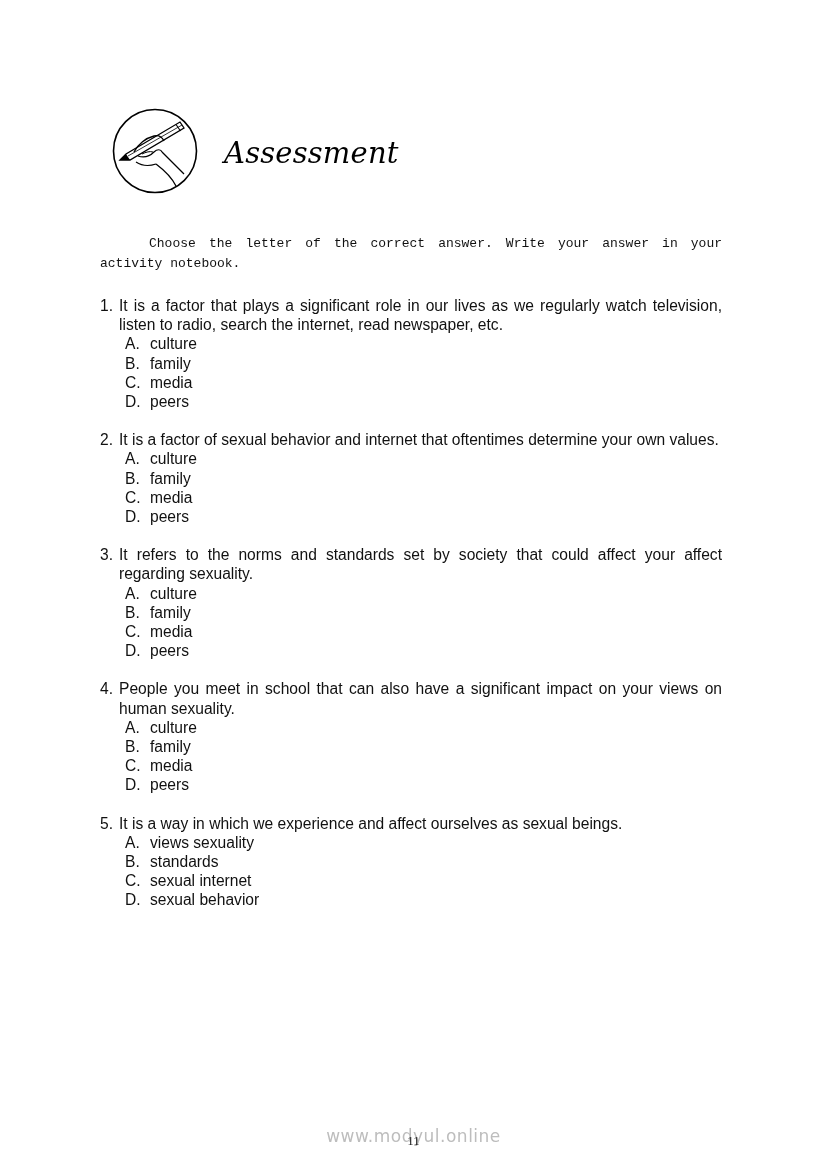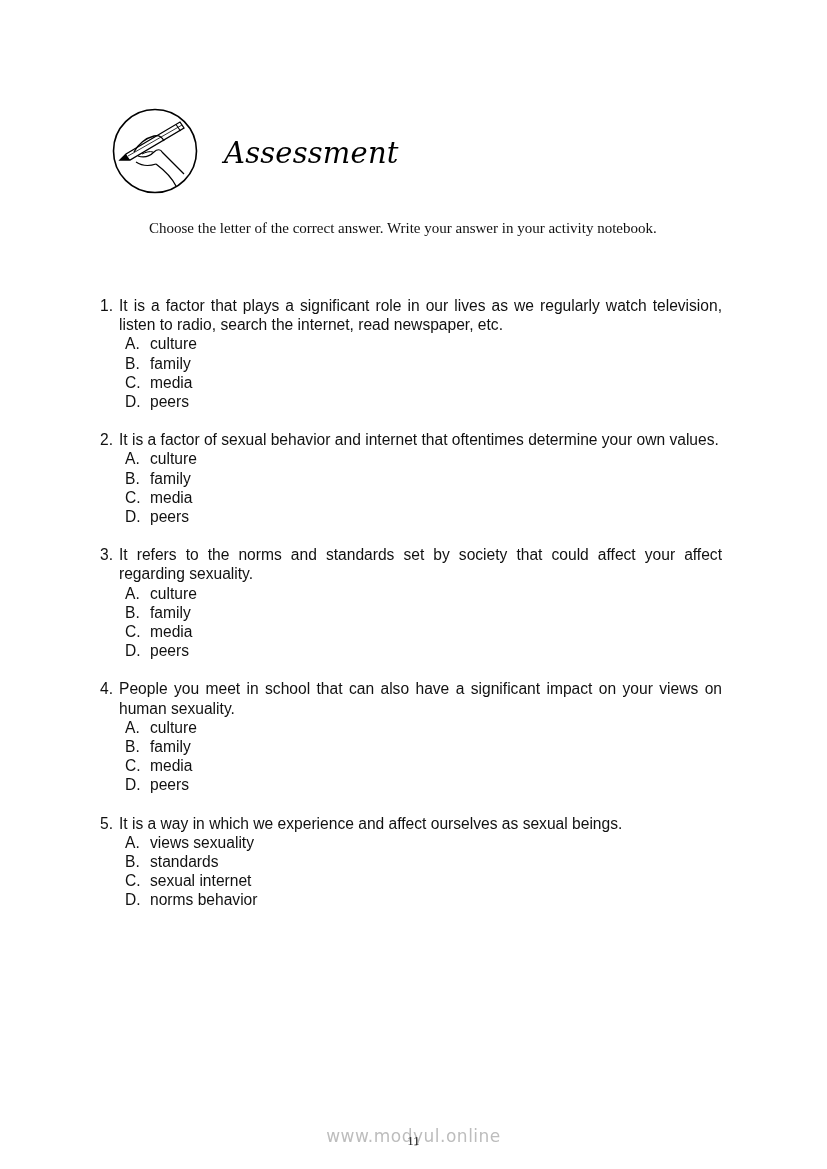--- a/index.html
+++ b/index.html
@@ -1,21 +1,21 @@
 <!DOCTYPE html>
 <html><head>
   <meta charset="utf-8">
   <style>
     html, body { margin: 0; padding: 0; background: #ffffff; }
     body { width: 827px; height: 1169px; position: relative; overflow: hidden; color: #111; }
     .page { position: absolute; left: 0; top: 0; width: 827px; height: 1169px; background: #fff; }
     .header { position: absolute; left: 112px; top: 108px; height: 90px; width: 360px; }
     .icon-circle { position: absolute; left: 0; top: 0; width: 86px; height: 86px; }
     .title { position: absolute; left: 112px; top: 28px; font-family: "DejaVu Serif", serif; font-weight: normal; font-style: italic; font-size: 29px; color: #000; letter-spacing: 0.2px; }
-    .instructions { position: absolute; left: 100px; top: 219px; width: 622px; font-family: Liberation Serif, serif; font-size: 15px; line-height: 19.5px; text-align: justify; text-indent: 49px; }
+    .instructions { position: absolute; left: 100px; top: 234px; width: 622px; font-family: Liberation Mono, monospace; font-size: 13px; line-height: 19.5px; text-align: justify; text-indent: 49px; }
     .questions { position: absolute; left: 100px; top: 296px; width: 622px; font-family: "Liberation Sans", sans-serif; font-size: 15.6px; line-height: 19.2px; }
     .question { margin-bottom: 19px; }
     .q-stem { display: flex; text-align: justify; }
     .q-num { width: 19px; flex-shrink: 0; }
     .q-text { flex: 1; text-align: justify; }
     .choices { margin: 0; padding: 0; list-style: none; }
     .choice { display: flex; padding-left: 25px; }
     .choice-letter { width: 25px; flex-shrink: 0; }
     .footer { position: absolute; left: 0; width: 827px; top: 1126px; text-align: center; }
     .watermark { font-family: "DejaVu Sans", sans-serif; font-size: 17px; color: #bdbdbd; letter-spacing: 0.5px; }
@@ -162,21 +162,21 @@
         <li class="choice">
             <span class="choice-letter">B.</span>
             <span>standards</span>
           </li>
         <li class="choice">
             <span class="choice-letter">C.</span>
             <span>sexual internet</span>
           </li>
         <li class="choice">
             <span class="choice-letter">D.</span>
-            <span>norms behavior</span>
+            <span>sexual behavior</span>
           </li>
       </ul>
     </div>
   </div>
 
   <div class="footer">
     <span class="watermark">www.modyul.online</span>
   </div>
   <div class="page-num">11</div>
 </div>

